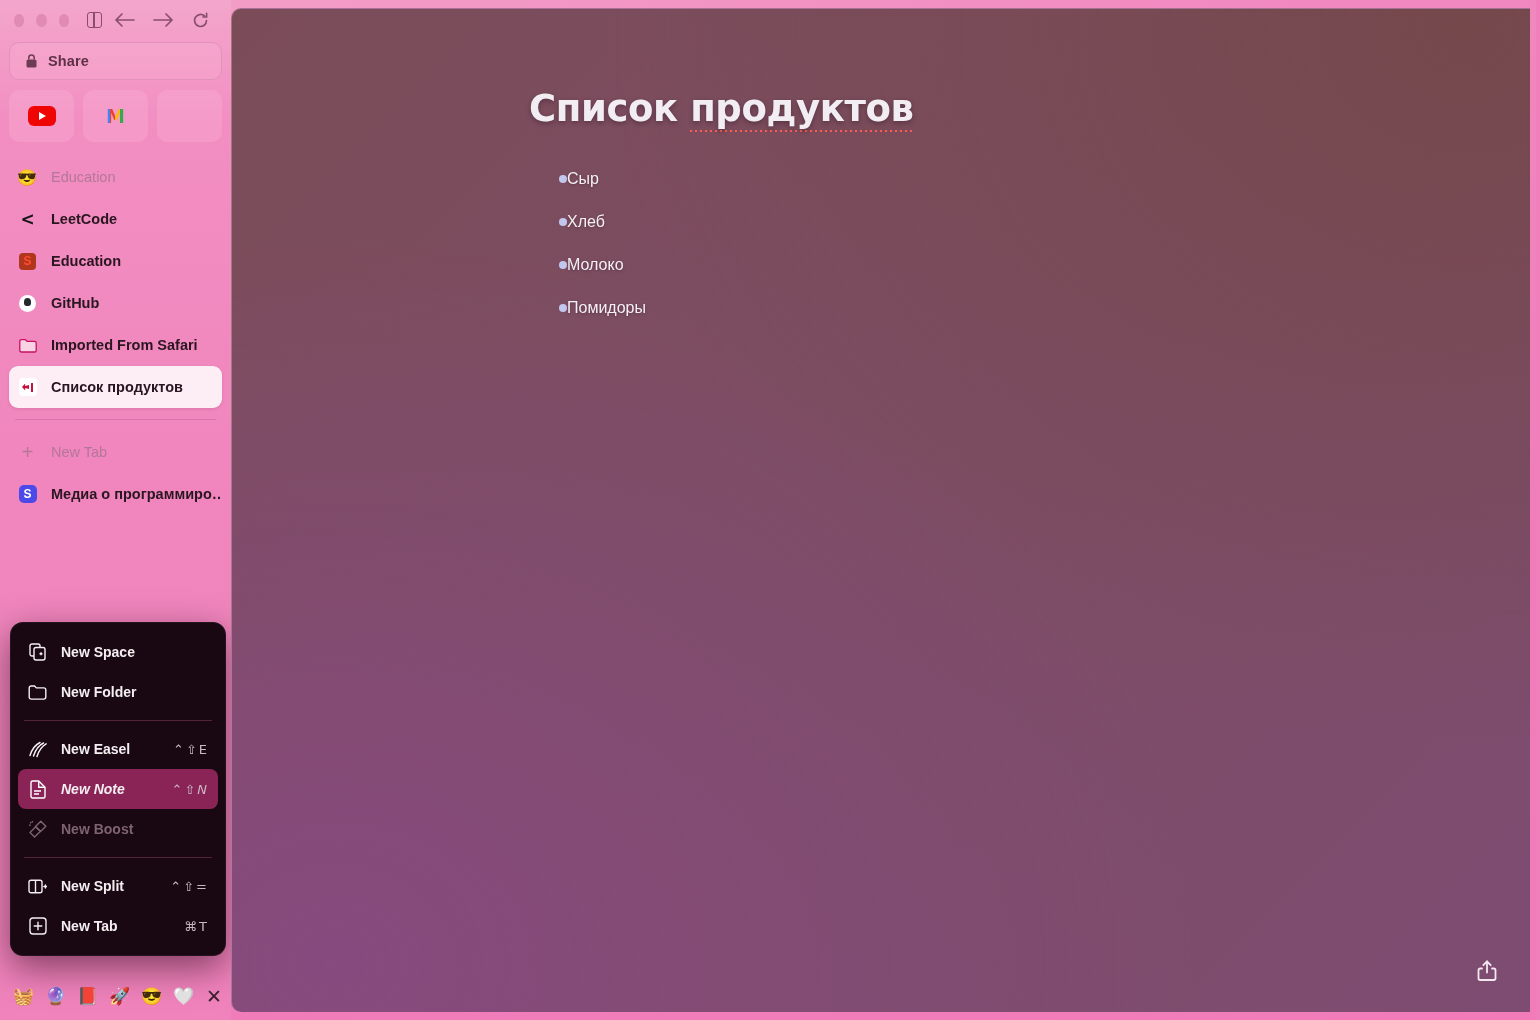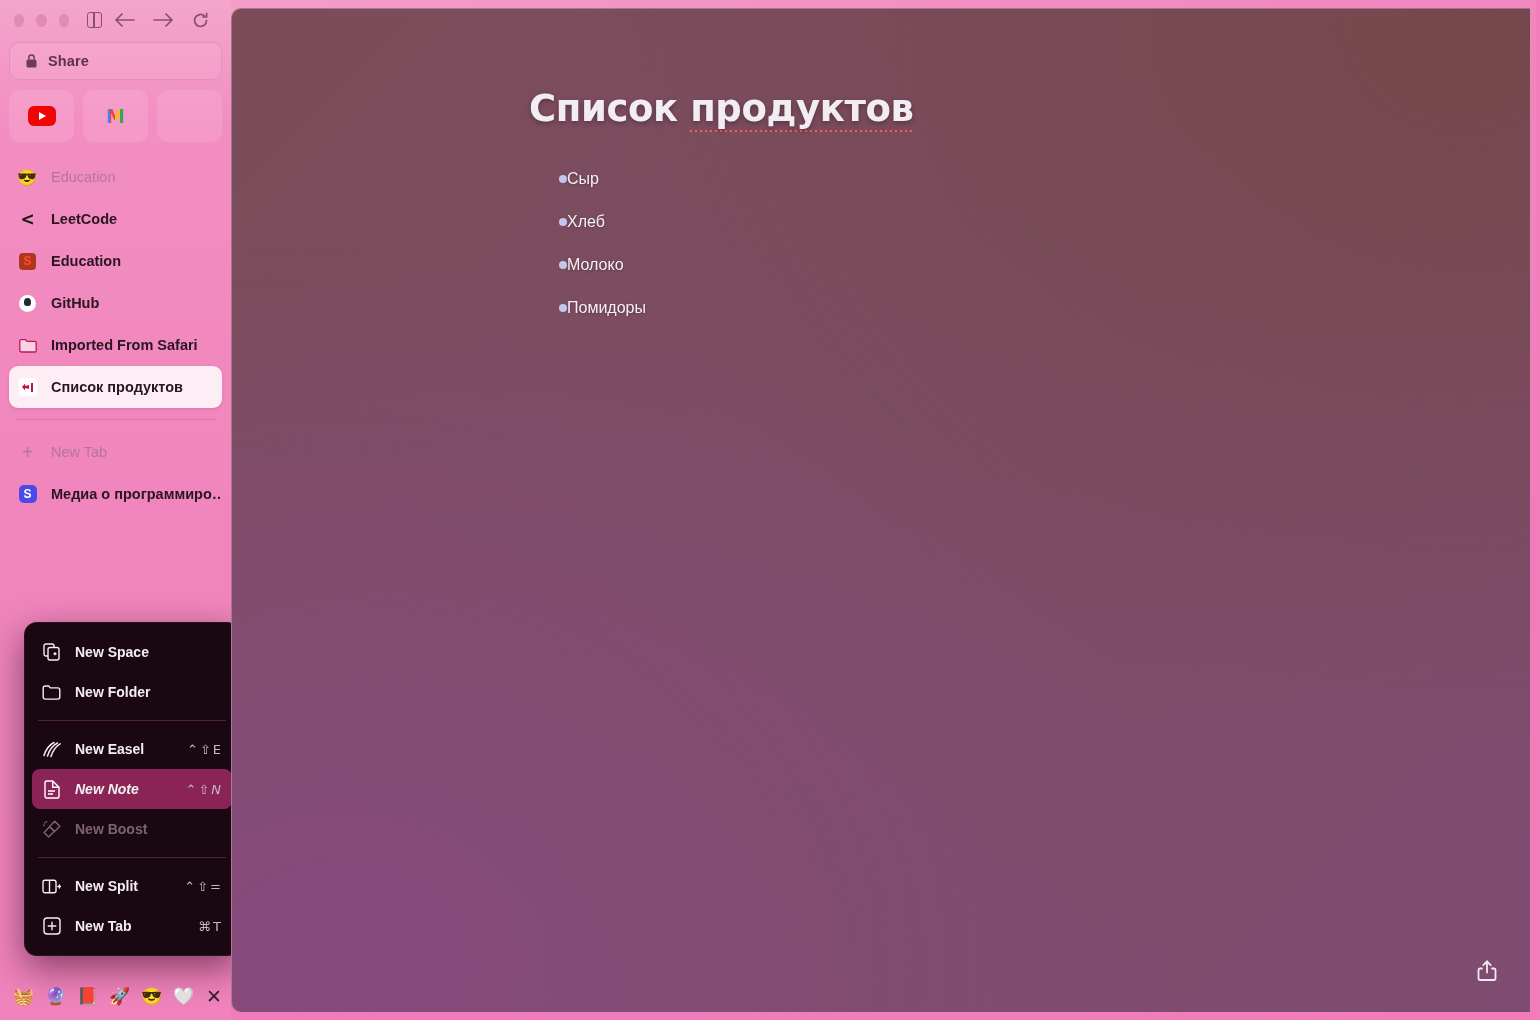--- a/index.html
+++ b/index.html
@@ -101,21 +101,21 @@
   .ic-note .mark { width: 11px; height: 9px; position: relative; }
   .ic-note .mark::before { content:""; position:absolute; left:0; top:1px; width:7px; height:7px; background:#c7103f;
                            clip-path: polygon(0 50%,45% 0,45% 35%,100% 20%,100% 80%,45% 65%,45% 100%); }
   .ic-note .mark::after { content:""; position:absolute; right:0; top:0; width:1.6px; height:9px; background:#c7103f; }
   .ic-s { width: 18px; height: 18px; border-radius: 5px; background: #4b49e8; color: #fff;
           font-size: 12px; font-weight: 700; display:flex;align-items:center;justify-content:center; }
   .ic-plus { font-size: 20px; color: #b5769a; font-weight: 400; line-height: 1; }
 
   
   #ctxmenu {
-    position: absolute; left: 24px; top: 622px; width: 216px;
+    position: absolute; left: 10px; top: 622px; width: 216px;
     background: #190811; border-radius: 13px;
     padding: 9px 0 9px 0;
     box-shadow: 0 12px 36px rgba(40,5,25,0.55);
     border: 1px solid rgba(255,255,255,0.05);
   }
   .mrow {
     display: flex; align-items: center; gap: 13px;
     height: 40px; margin: 0 7px; padding: 0 9px; border-radius: 8px;
     color: #f4eef1; font-size: 14px; font-weight: 700;
   }

